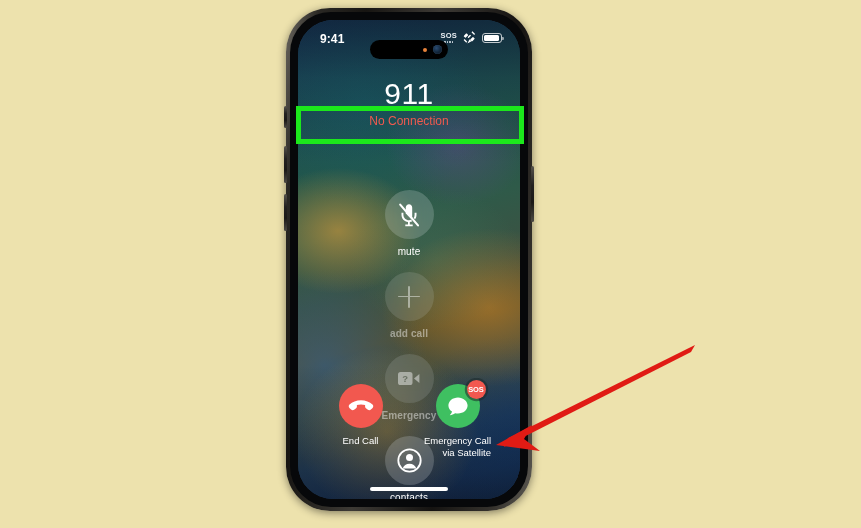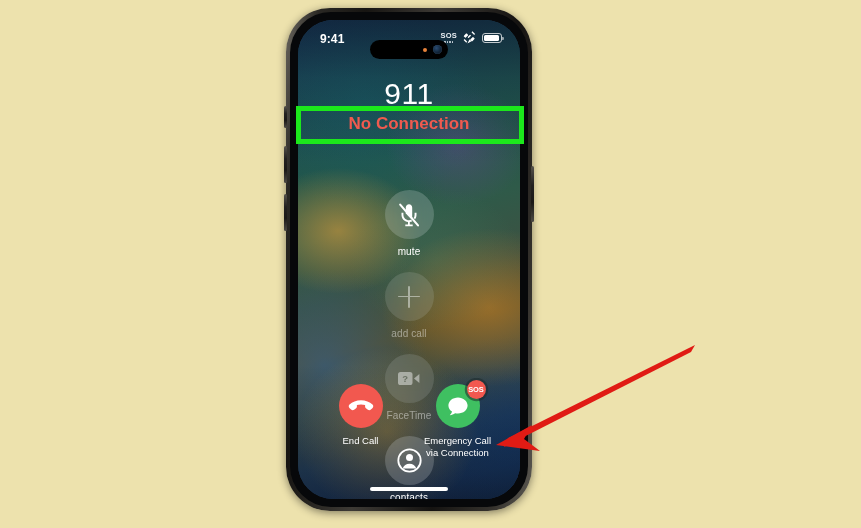--- a/index.html
+++ b/index.html
@@ -198,22 +198,22 @@
   #call-status {
     position: absolute;
     top: 94px;
     left: 0; right: 0;
     text-align: center;
     z-index: 5;
     line-height: 1.22;
   }
   #call-status .line {
     color: #f05a4f;
-    font-size: 17px;
-    font-weight: bold;
+    font-size: 12px;
+    font-weight: normal;
     display: block;
   }
 
   
   #control-grid {
     position: absolute;
     left: 14px;
     right: 14px;
     top: 170px;
     display: grid;
@@ -239,21 +239,21 @@
   }
   .control-label {
     margin-top: 7px;
     font-size: 10px;
     color: #fff;
     letter-spacing: .1px;
   }
   .control-cell.disabled .control-circle { background: rgba(235,240,245,.13); }
   .control-cell.disabled .control-circle svg,
   .control-cell.disabled .control-circle .glyph { opacity: .45; }
-  .control-cell.disabled .control-label { color: rgba(255,255,255,.45); }
+  .control-cell.disabled .control-label { color: rgba(255,255,255,.45); font-weight: bold; }
 
   
   .keypad-dots {
     display: grid;
     grid-template-columns: repeat(3, 4.5px);
     grid-template-rows: repeat(3, 4.5px);
     gap: 3px;
   }
   .keypad-dots i {
     width: 4.5px; height: 4.5px;
@@ -316,21 +316,21 @@
     display: flex;
     align-items: center;
     justify-content: center;
     letter-spacing: -.1px;
     box-shadow: 0 0 0 2.2px rgba(28,42,44,.55);
   }
   .action-label {
     margin-top: 7px;
     font-size: 9.5px;
     color: #fff;
-    text-align: center;
+    text-align: right;
     line-height: 1.25;
   }
 
   
   #home-indicator {
     position: absolute;
     bottom: 8px;
     left: 50%;
     transform: translateX(-50%);
     width: 78px;
@@ -446,21 +446,21 @@
         </div>
 
         <div class="control-cell disabled">
           <div class="control-circle">
             <svg width="24" height="17" viewBox="0 0 24 17">
               <rect x="1" y="2" width="14.5" height="13" rx="2.6" fill="#ffffff"></rect>
               <path d="M17 8.5l5.4-4.6v9.2z" fill="#ffffff"></path>
               <text x="8.2" y="12.2" font-family="Liberation Sans, sans-serif" font-size="9.5" font-weight="bold" fill="#6f7a70" text-anchor="middle">?</text>
             </svg>
           </div>
-          <div class="control-label">FaceTime</div>
+          <div class="control-label">Emergency</div>
         </div>
 
         <div class="control-cell">
           <div class="control-circle">
             <svg width="25" height="25" viewBox="0 0 25 25">
               <circle cx="12.5" cy="12.5" r="11.2" fill="none" stroke="#ffffff" stroke-width="1.8"></circle>
               <circle cx="12.5" cy="9.6" r="3.5" fill="#ffffff"></circle>
               <path d="M5.6 20.6a7.4 7.4 0 0113.8 0z" fill="#ffffff"></path>
             </svg>
           </div>
@@ -482,21 +482,21 @@
 
         <div class="action-cell">
           <div class="action-circle" id="emergency-text-circle">
             <svg width="24" height="23" viewBox="0 0 24 23">
               <path d="M12 2.4c-5.3 0-9.6 3.6-9.6 8 0 2.5 1.4 4.8 3.6 6.2-.3 1.3-1.1 2.6-2.2 3.6 1.9-.2 3.8-.9 5.3-2 .9.2 1.9.3 2.9.3 5.3 0 9.6-3.6 9.6-8s-4.3-8.1-9.6-8.1z" fill="#ffffff"></path>
             </svg>
             <div id="sos-badge">SOS</div>
           </div>
           <div class="action-label">
             <span>Emergency Call</span><br>
-            <span>via Connection</span>
+            <span>via Satellite</span>
           </div>
         </div>
 
       </div>
 
       <div id="home-indicator"></div>
 
     </div>
   </div>
 </div>

